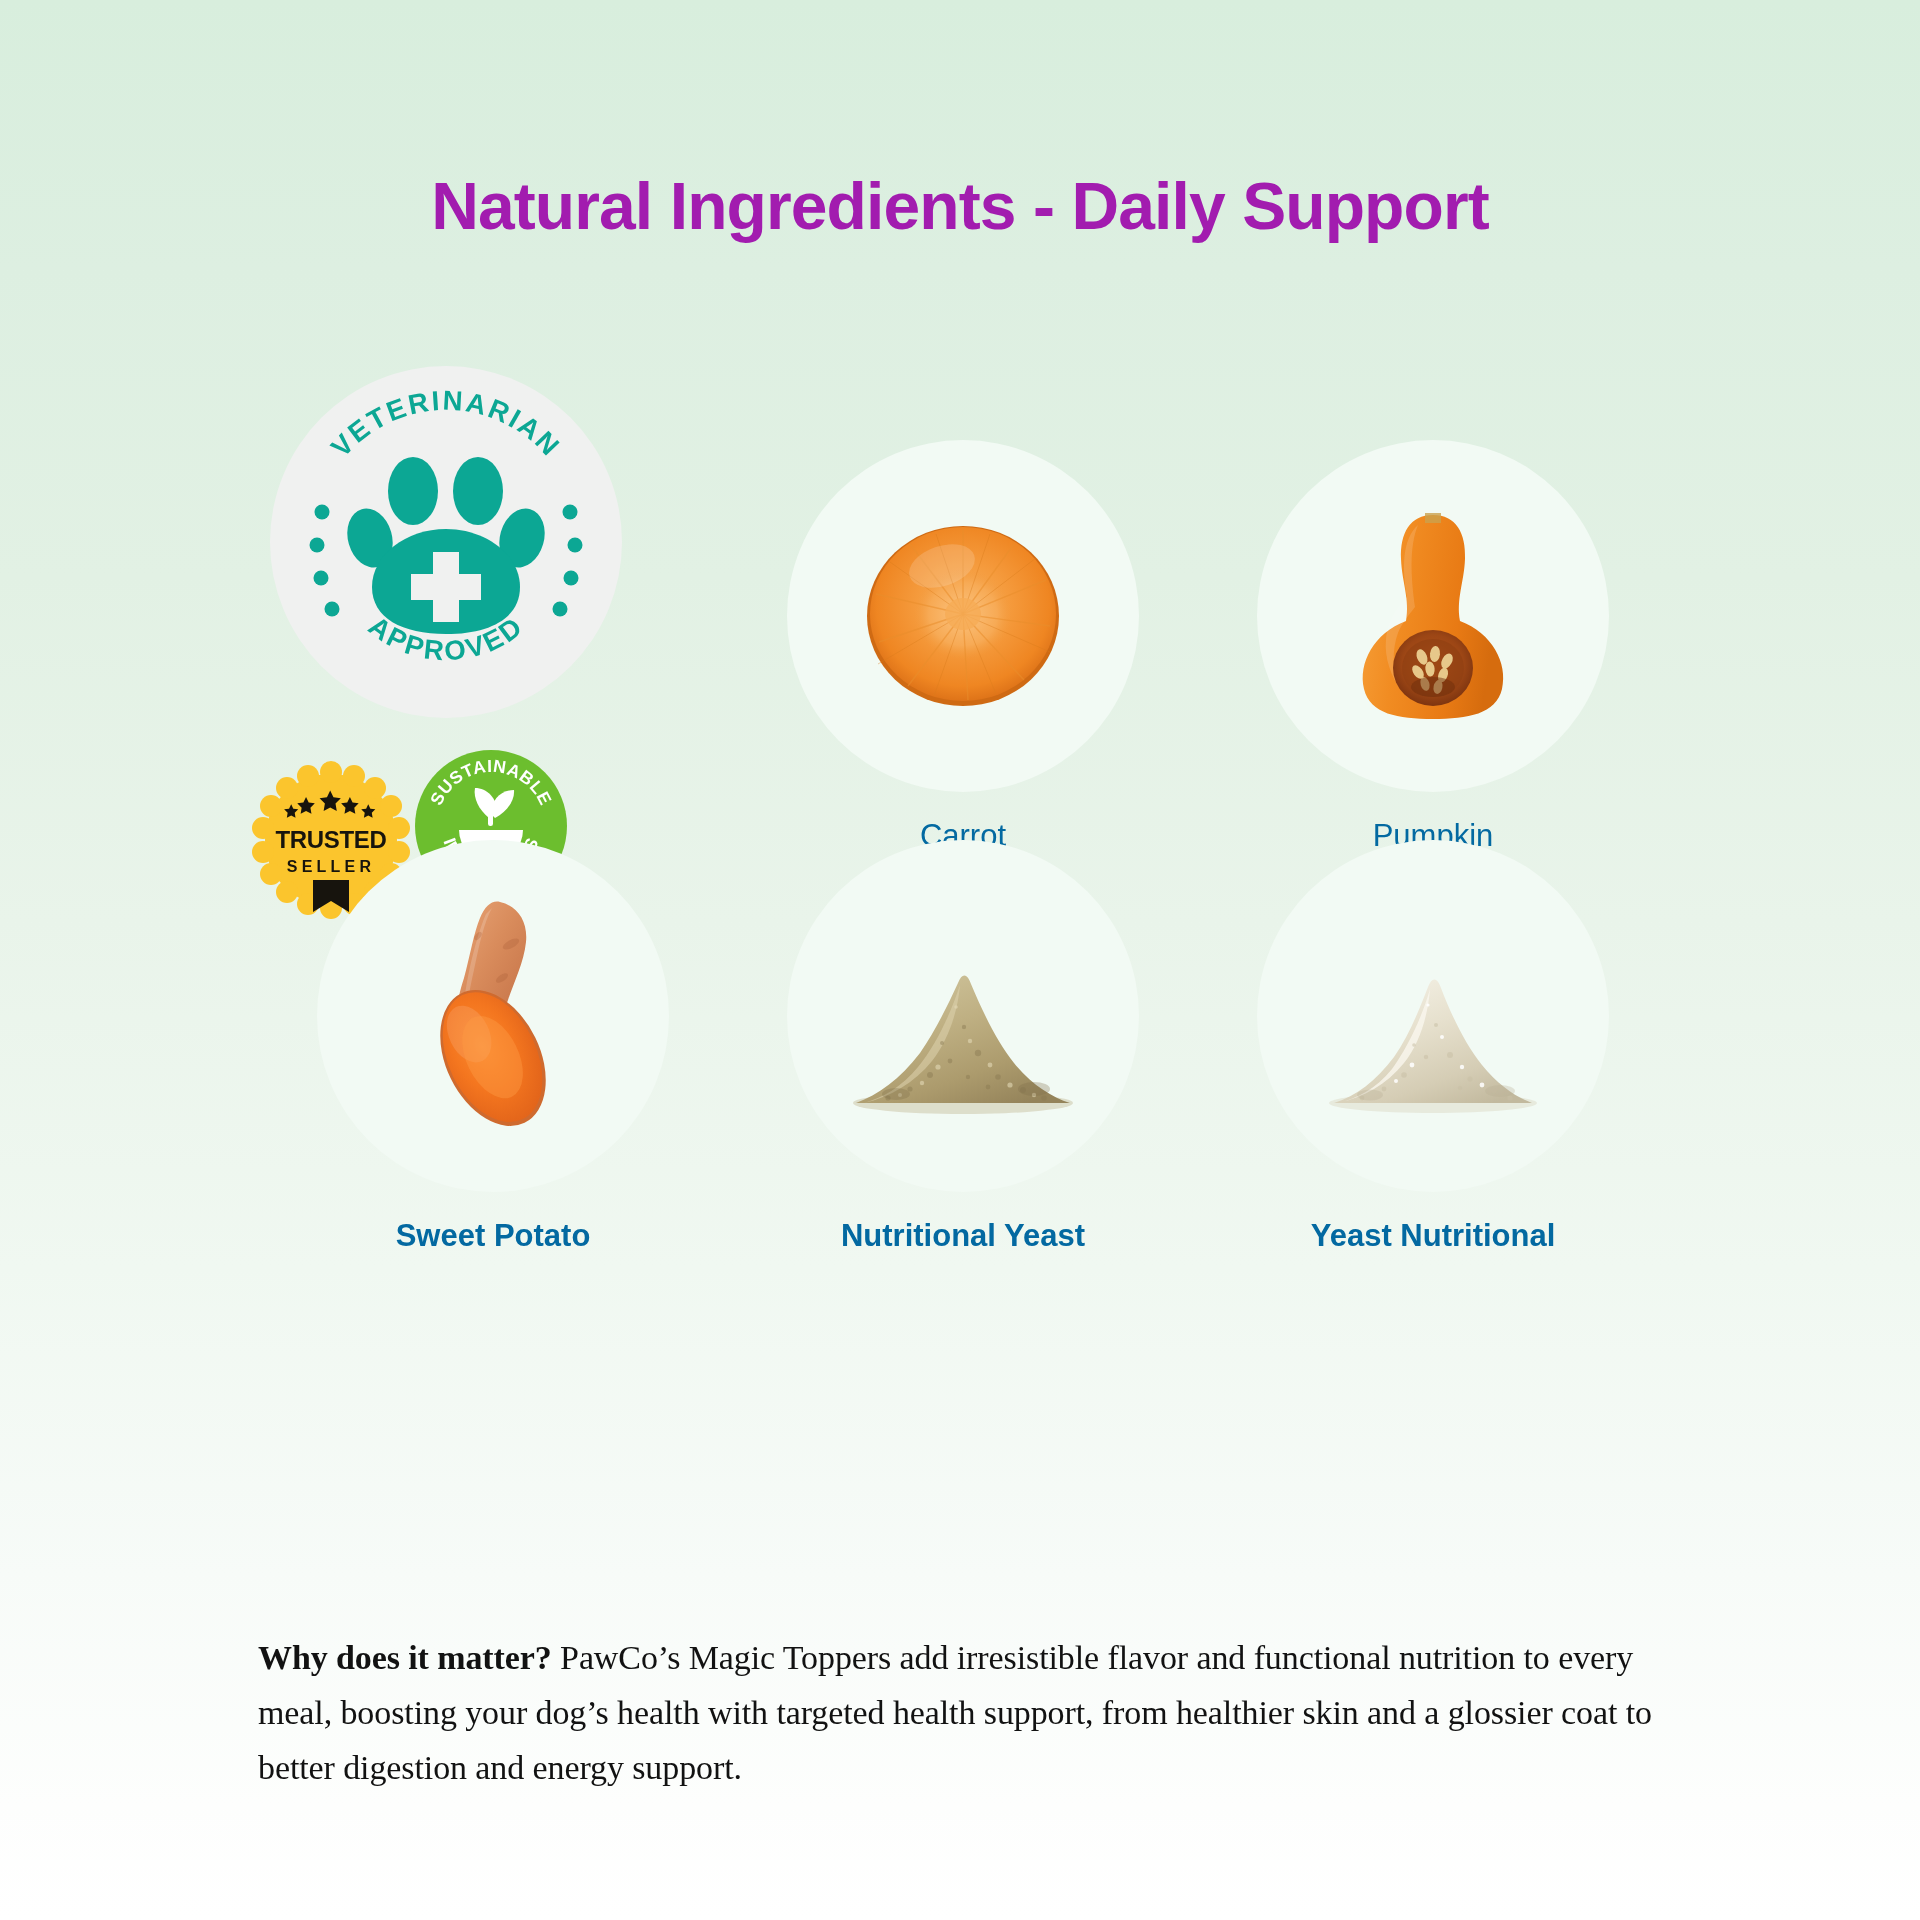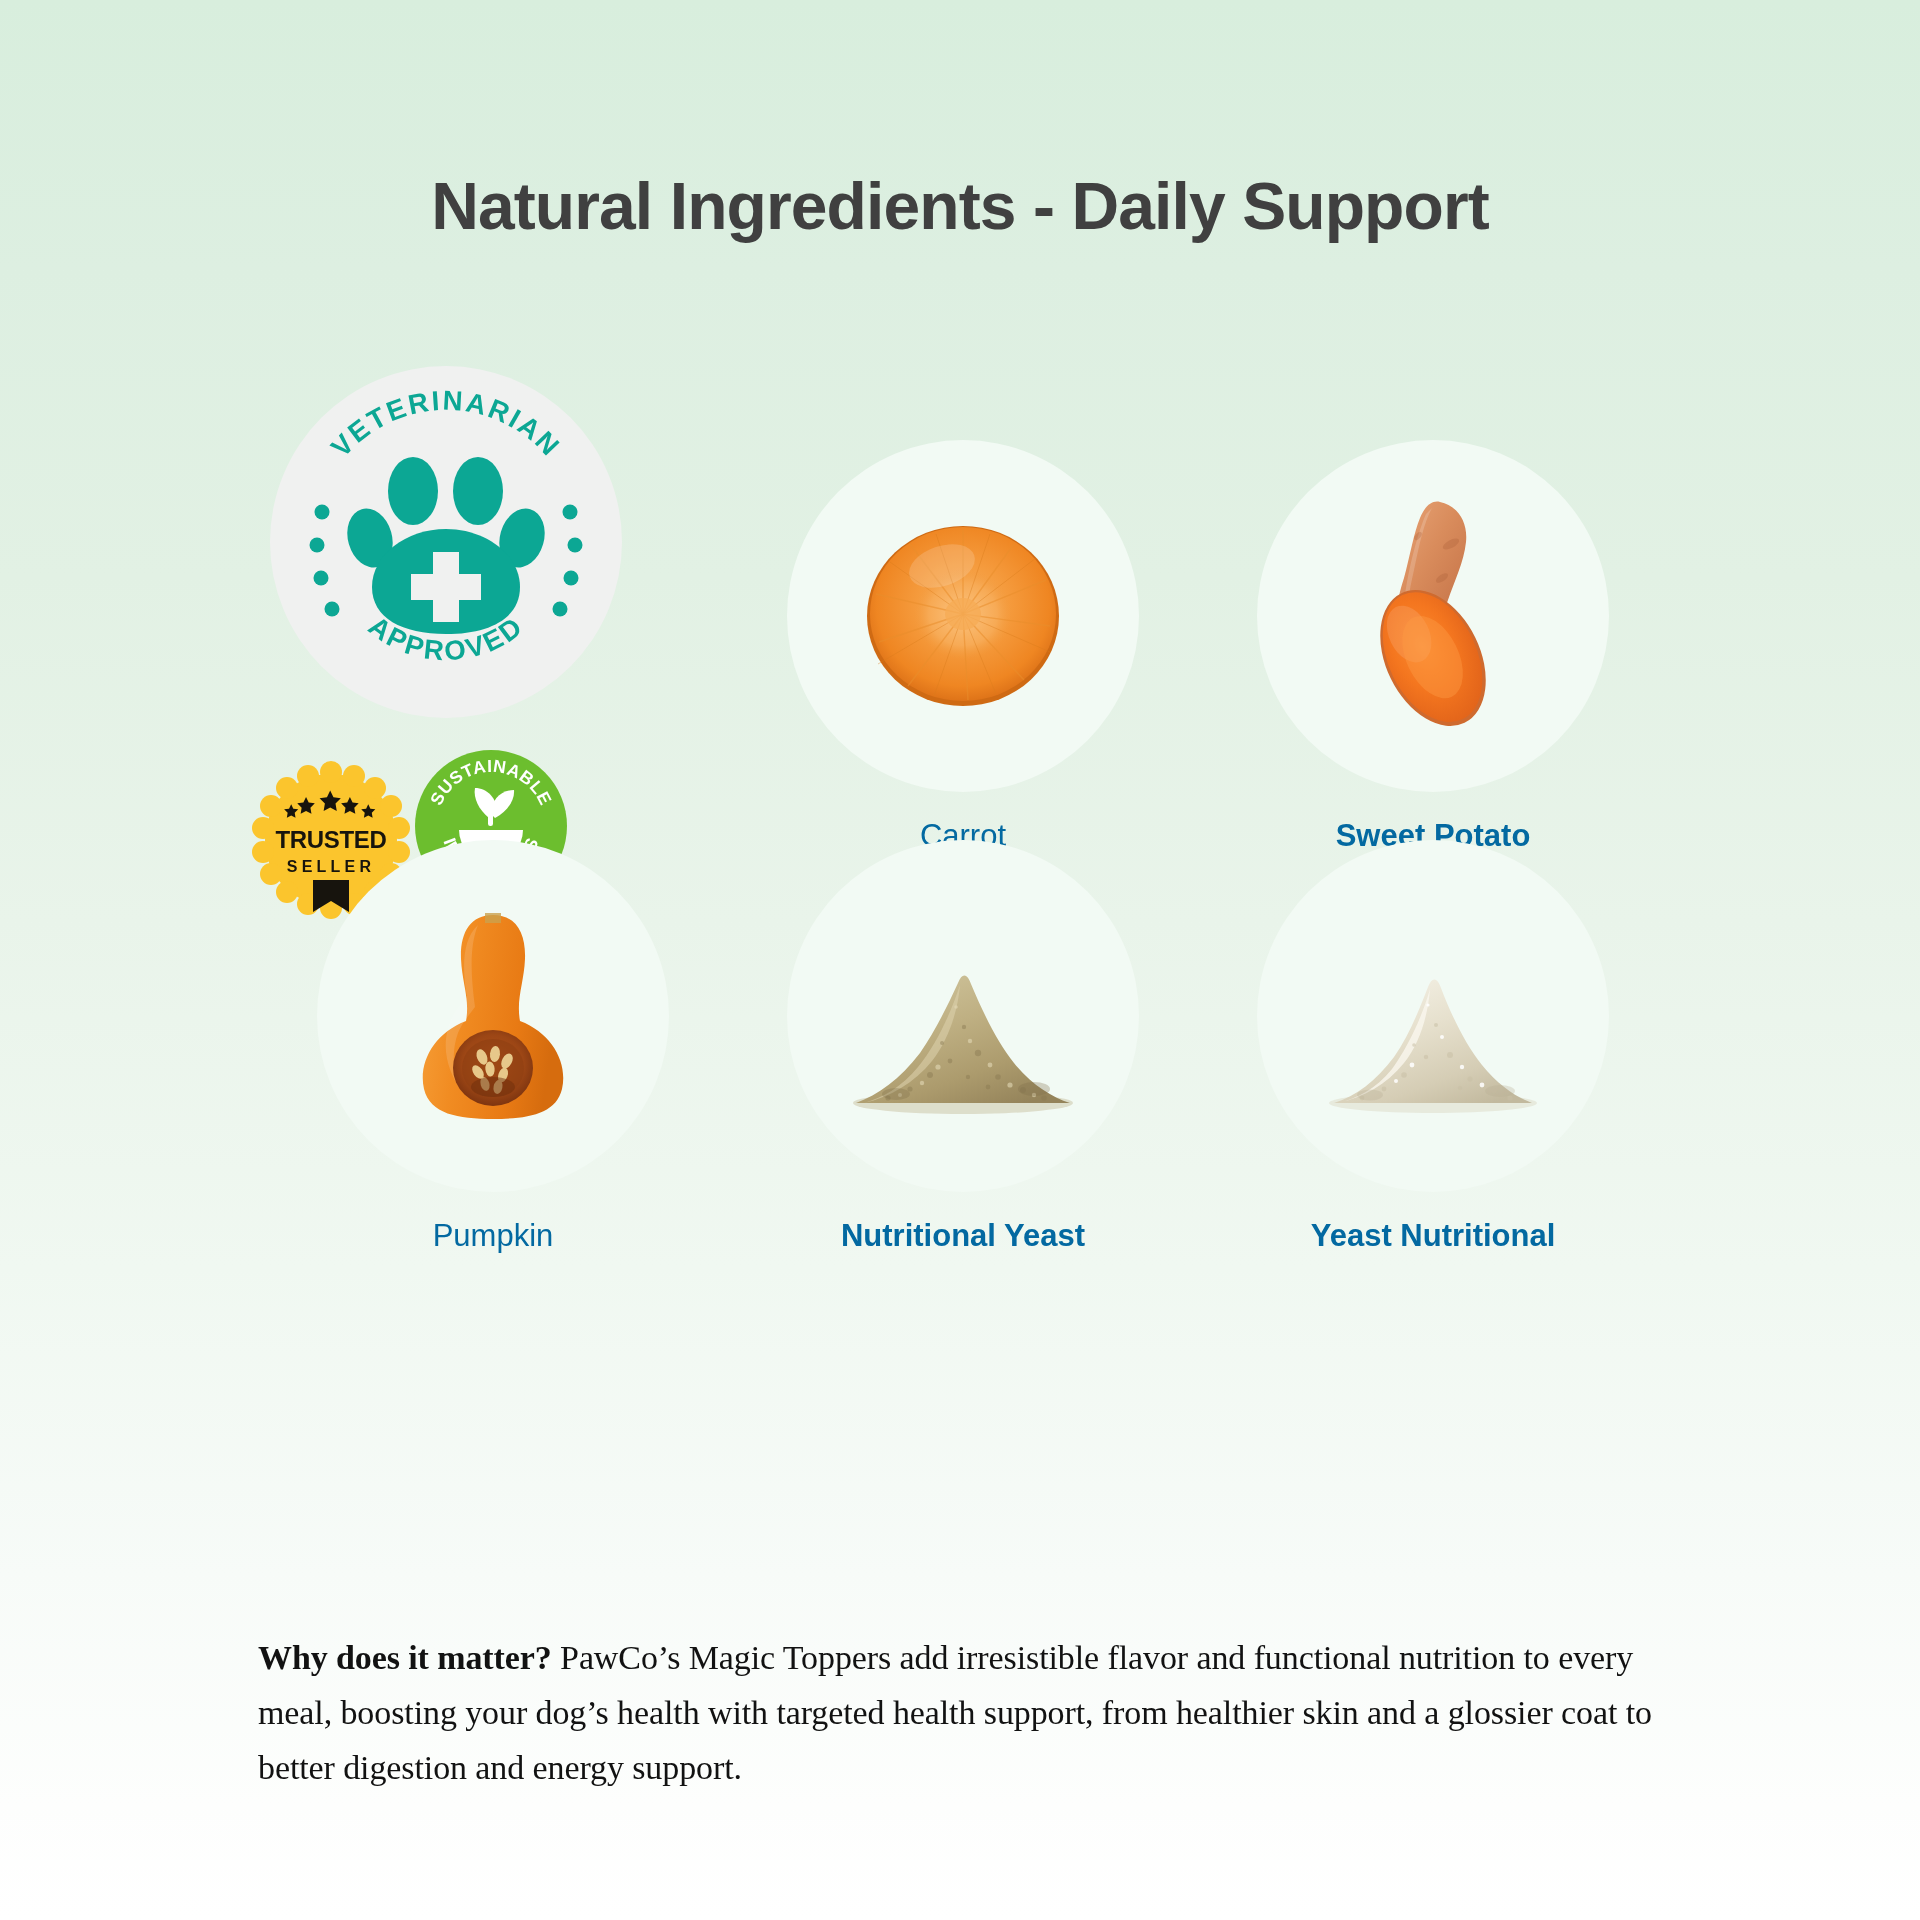--- a/index.html
+++ b/index.html
@@ -28,21 +28,21 @@
   
   .title {
     position: absolute;
     top: 172px;
     left: 0;
     width: 1920px;
     text-align: center;
     font-size: 66px;
     font-weight: 700;
     letter-spacing: -0.9px;
-    color: #404040;
+    color: #a21caf;
     line-height: 1.05;
   }
 
   
   .grid {
     position: absolute;
     top: 440px;
     left: 258px;
     width: 1410px;
     display: grid;
@@ -324,20 +324,77 @@
           </svg>
         </div>
       </div>
     </div>
     <div class="cell-label">Carrot</div>
   </div>
 
   <div class="cell">
     <div class="disc">
       <div class="art">
+        <div class="pumpkin-wrap">
+          <svg viewBox="0 0 162 210" width="162" height="210" aria-hidden="true">
+            <defs>
+              <linearGradient id="pkG" x1="0%" y1="0%" x2="100%" y2="20%">
+                <stop offset="0%" stop-color="#f7a13a"></stop>
+                <stop offset="35%" stop-color="#f18c22"></stop>
+                <stop offset="75%" stop-color="#e87a14"></stop>
+                <stop offset="100%" stop-color="#d66c0e"></stop>
+              </linearGradient>
+              <radialGradient id="cavG" cx="50%" cy="45%" r="55%">
+                <stop offset="0%" stop-color="#b4561a"></stop>
+                <stop offset="70%" stop-color="#9c4615"></stop>
+                <stop offset="100%" stop-color="#7e3510"></stop>
+              </radialGradient>
+            </defs>
+
+            <path d="M 81 4
+                     C 104 4 114 22 113 48
+                     C 112 72 104 88 108 110
+                     C 140 122 156 152 150 178
+                     C 144 203 116 208 81 208
+                     C 46 208 18 203 12 178
+                     C 6 152 22 122 54 110
+                     C 58 88 50 72 49 48
+                     C 48 22 58 4 81 4 Z" fill="url(#pkG)"></path>
+
+            <path d="M 66 14 C 57 36 59 66 63 96 C 57 104 50 112 46 122
+                     C 40 138 40 160 48 178 C 40 166 32 148 34 128
+                     C 36 106 48 94 55 86 C 50 58 50 28 66 14 Z" fill="#ffffff" opacity="0.14"></path>
+
+            <ellipse cx="81" cy="157" rx="40" ry="38" fill="url(#cavG)"></ellipse>
+            <ellipse cx="81" cy="157" rx="31" ry="29" fill="#8d3e13" opacity="0.55"></ellipse>
+            <g fill="#e7c88a">
+              <ellipse cx="70" cy="146" rx="5" ry="8" transform="rotate(-22 70 146)"></ellipse>
+              <ellipse cx="83" cy="143" rx="5" ry="8" transform="rotate(6 83 143)"></ellipse>
+              <ellipse cx="95" cy="150" rx="5" ry="8" transform="rotate(28 95 150)"></ellipse>
+              <ellipse cx="66" cy="161" rx="4.6" ry="7.6" transform="rotate(-36 66 161)"></ellipse>
+              <ellipse cx="78" cy="158" rx="4.6" ry="7.6" transform="rotate(-6 78 158)"></ellipse>
+              <ellipse cx="91" cy="164" rx="4.6" ry="7.6" transform="rotate(20 91 164)"></ellipse>
+              <ellipse cx="73" cy="173" rx="4.4" ry="7" transform="rotate(-16 73 173)"></ellipse>
+              <ellipse cx="86" cy="176" rx="4.4" ry="7" transform="rotate(12 86 176)"></ellipse>
+            </g>
+            <g fill="#6e2d0c" opacity="0.5">
+              <ellipse cx="81" cy="176" rx="22" ry="10"></ellipse>
+            </g>
+
+            <path d="M 73 2 h 16 v 10 h -16 z" fill="#caa14e" opacity="0.8"></path>
+          </svg>
+        </div>
+      </div>
+    </div>
+    <div class="cell-label">Pumpkin</div>
+  </div>
+
+  <div class="cell">
+    <div class="disc">
+      <div class="art">
         <div class="sp-wrap">
           <svg viewBox="0 0 154 240" width="154" height="240" aria-hidden="true">
             <defs>
               <linearGradient id="skinG" x1="10%" y1="0%" x2="90%" y2="100%">
                 <stop offset="0%" stop-color="#e6a173"></stop>
                 <stop offset="40%" stop-color="#d98c5c"></stop>
                 <stop offset="80%" stop-color="#c9784c"></stop>
                 <stop offset="100%" stop-color="#b96b42"></stop>
               </linearGradient>
               <radialGradient id="fleshG" cx="45%" cy="40%" r="62%">
@@ -367,77 +424,20 @@
               <ellipse cx="77" cy="162" rx="47" ry="72" fill="#cf6a2e"></ellipse>
               <ellipse cx="77" cy="161" rx="44" ry="69" fill="url(#fleshG)"></ellipse>
               <ellipse cx="66" cy="130" rx="20" ry="30" fill="#ffffff" opacity="0.12"></ellipse>
               <ellipse cx="77" cy="161" rx="26" ry="44" fill="#fd9a42" opacity="0.45"></ellipse>
             </g>
           </svg>
         </div>
       </div>
     </div>
     <div class="cell-label bold">Sweet Potato</div>
-  </div>
-
-  <div class="cell">
-    <div class="disc">
-      <div class="art">
-        <div class="pumpkin-wrap">
-          <svg viewBox="0 0 162 210" width="162" height="210" aria-hidden="true">
-            <defs>
-              <linearGradient id="pkG" x1="0%" y1="0%" x2="100%" y2="20%">
-                <stop offset="0%" stop-color="#f7a13a"></stop>
-                <stop offset="35%" stop-color="#f18c22"></stop>
-                <stop offset="75%" stop-color="#e87a14"></stop>
-                <stop offset="100%" stop-color="#d66c0e"></stop>
-              </linearGradient>
-              <radialGradient id="cavG" cx="50%" cy="45%" r="55%">
-                <stop offset="0%" stop-color="#b4561a"></stop>
-                <stop offset="70%" stop-color="#9c4615"></stop>
-                <stop offset="100%" stop-color="#7e3510"></stop>
-              </radialGradient>
-            </defs>
-
-            <path d="M 81 4
-                     C 104 4 114 22 113 48
-                     C 112 72 104 88 108 110
-                     C 140 122 156 152 150 178
-                     C 144 203 116 208 81 208
-                     C 46 208 18 203 12 178
-                     C 6 152 22 122 54 110
-                     C 58 88 50 72 49 48
-                     C 48 22 58 4 81 4 Z" fill="url(#pkG)"></path>
-
-            <path d="M 66 14 C 57 36 59 66 63 96 C 57 104 50 112 46 122
-                     C 40 138 40 160 48 178 C 40 166 32 148 34 128
-                     C 36 106 48 94 55 86 C 50 58 50 28 66 14 Z" fill="#ffffff" opacity="0.14"></path>
-
-            <ellipse cx="81" cy="157" rx="40" ry="38" fill="url(#cavG)"></ellipse>
-            <ellipse cx="81" cy="157" rx="31" ry="29" fill="#8d3e13" opacity="0.55"></ellipse>
-            <g fill="#e7c88a">
-              <ellipse cx="70" cy="146" rx="5" ry="8" transform="rotate(-22 70 146)"></ellipse>
-              <ellipse cx="83" cy="143" rx="5" ry="8" transform="rotate(6 83 143)"></ellipse>
-              <ellipse cx="95" cy="150" rx="5" ry="8" transform="rotate(28 95 150)"></ellipse>
-              <ellipse cx="66" cy="161" rx="4.6" ry="7.6" transform="rotate(-36 66 161)"></ellipse>
-              <ellipse cx="78" cy="158" rx="4.6" ry="7.6" transform="rotate(-6 78 158)"></ellipse>
-              <ellipse cx="91" cy="164" rx="4.6" ry="7.6" transform="rotate(20 91 164)"></ellipse>
-              <ellipse cx="73" cy="173" rx="4.4" ry="7" transform="rotate(-16 73 173)"></ellipse>
-              <ellipse cx="86" cy="176" rx="4.4" ry="7" transform="rotate(12 86 176)"></ellipse>
-            </g>
-            <g fill="#6e2d0c" opacity="0.5">
-              <ellipse cx="81" cy="176" rx="22" ry="10"></ellipse>
-            </g>
-
-            <path d="M 73 2 h 16 v 10 h -16 z" fill="#caa14e" opacity="0.8"></path>
-          </svg>
-        </div>
-      </div>
-    </div>
-    <div class="cell-label">Pumpkin</div>
   </div>
 
   <div class="cell">
     <div class="disc">
       <div class="art">
         <div class="pile-wrap">
           <svg viewBox="0 0 250 160" width="250" height="160" aria-hidden="true">
             <defs>
               <linearGradient id="nyG" x1="20%" y1="0%" x2="80%" y2="100%">
                 <stop offset="0%" stop-color="#cfc49c"></stop>

